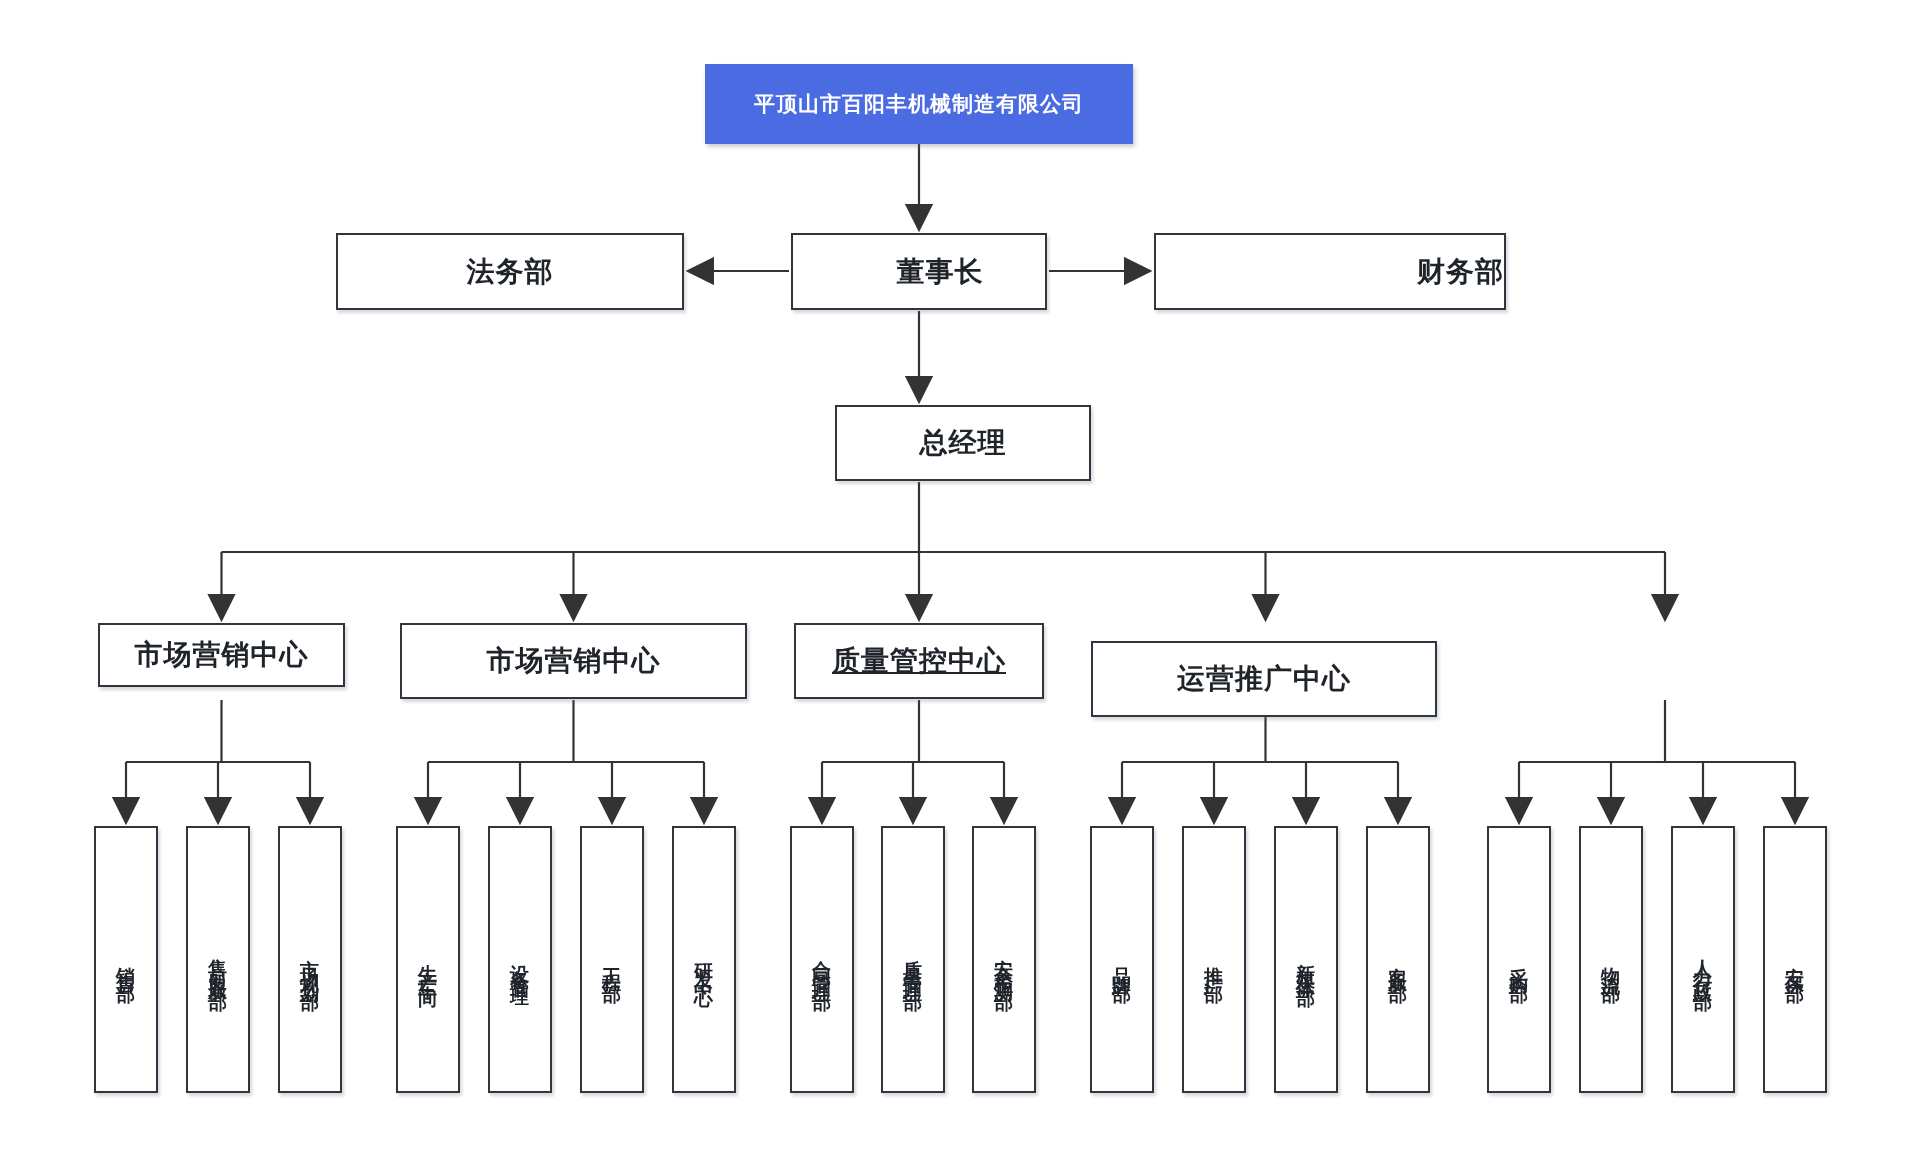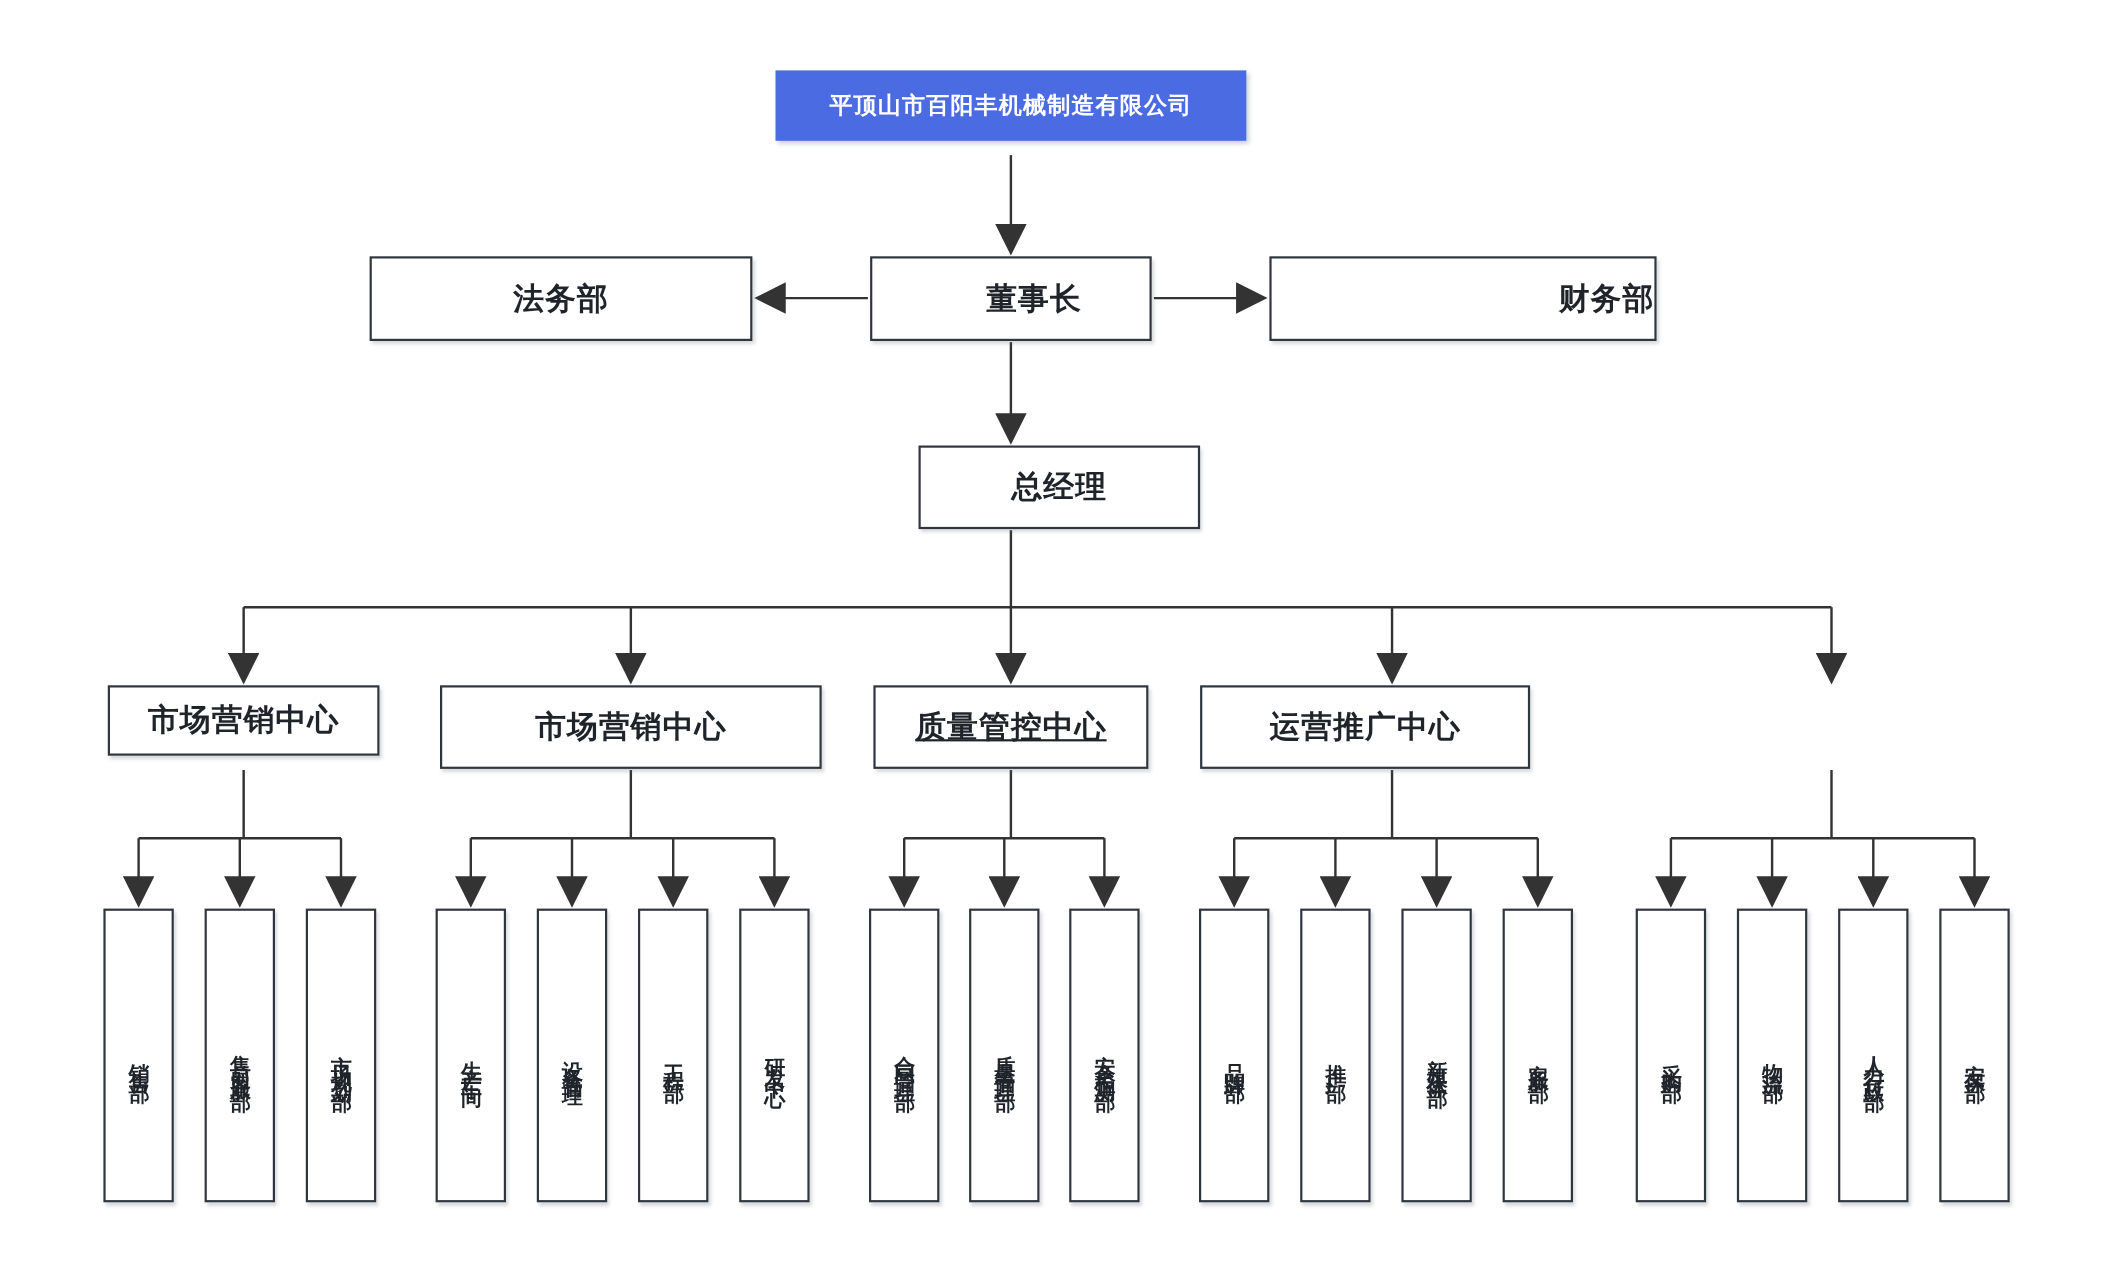--- a/index.html
+++ b/index.html
@@ -118,21 +118,21 @@
     <g>
       <path class="wire" d="M1665 700 L1665 762"></path>
       <path class="wire" d="M1519 762 L1795 762"></path>
       <path class="wire" d="M1519 762 L1519 821" marker-end="url(#arrow)"></path>
       <path class="wire" d="M1611 762 L1611 821" marker-end="url(#arrow)"></path>
       <path class="wire" d="M1703 762 L1703 821" marker-end="url(#arrow)"></path>
       <path class="wire" d="M1795 762 L1795 821" marker-end="url(#arrow)"></path>
     </g>
   </svg>
 
-  <div class="node node-root" style="left:705px;top:64px;width:428px;height:64px;">
+  <div class="node node-root" style="left:705px;top:64px;width:428px;height:80px;">
     <span>平顶山市百阳丰机械制造有限公司</span>
   </div>
 
   <div class="node" style="left:336px;top:233px;width:348px;height:77px;">
     <span>法务部</span>
   </div>
   <div class="node" style="left:791px;top:233px;width:256px;height:77px;padding-left:42px;">
     <span>董事长</span>
   </div>
   <div class="node" style="left:1154px;top:233px;width:352px;height:77px;justify-content:flex-end;">
@@ -145,21 +145,21 @@
 
   <div class="node" style="left:98px;top:623px;width:247px;height:64px;">
     <span>市场营销中心</span>
   </div>
   <div class="node" style="left:400px;top:623px;width:347px;height:76px;">
     <span>市场营销中心</span>
   </div>
   <div class="node" style="left:794px;top:623px;width:250px;height:76px;text-decoration:underline;">
     <span>质量管控中心</span>
   </div>
-  <div class="node" style="left:1091px;top:623px;width:300px;height:76px;">
+  <div class="node" style="left:1091px;top:641px;width:346px;height:76px;">
     <span>运营推广中心</span>
   </div>
 
   <div class="node node-v" style="left:94px;top:826px;width:64px;height:267px;">
     <span class="vtext">销售部</span>
   </div>
   <div class="node node-v" style="left:186px;top:826px;width:64px;height:267px;">
     <span class="vtext">售前客服部</span>
   </div>
   <div class="node node-v" style="left:278px;top:826px;width:64px;height:267px;">

